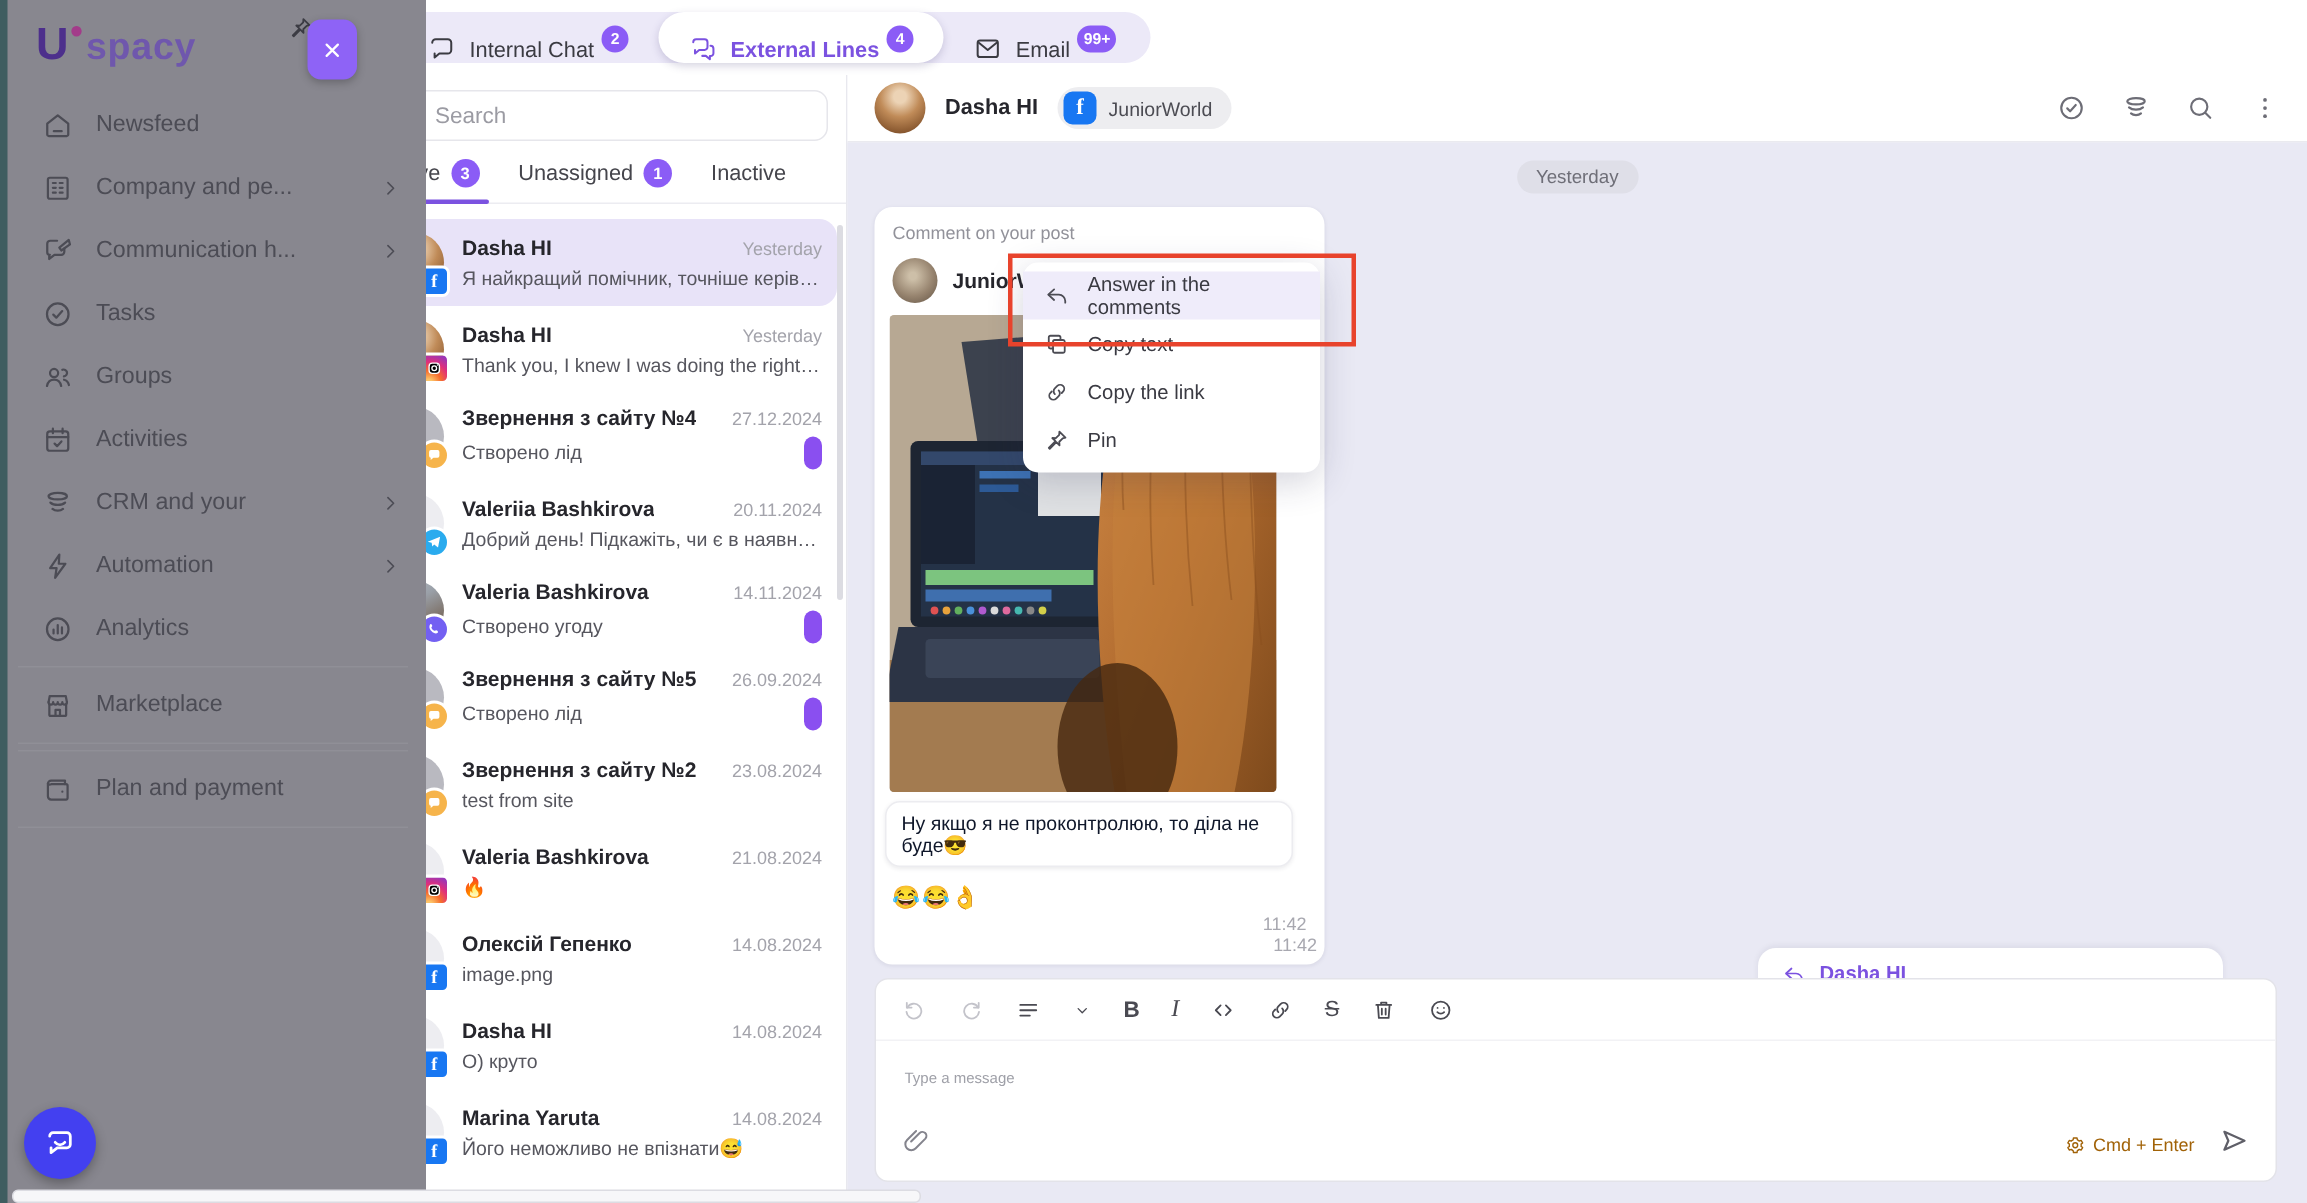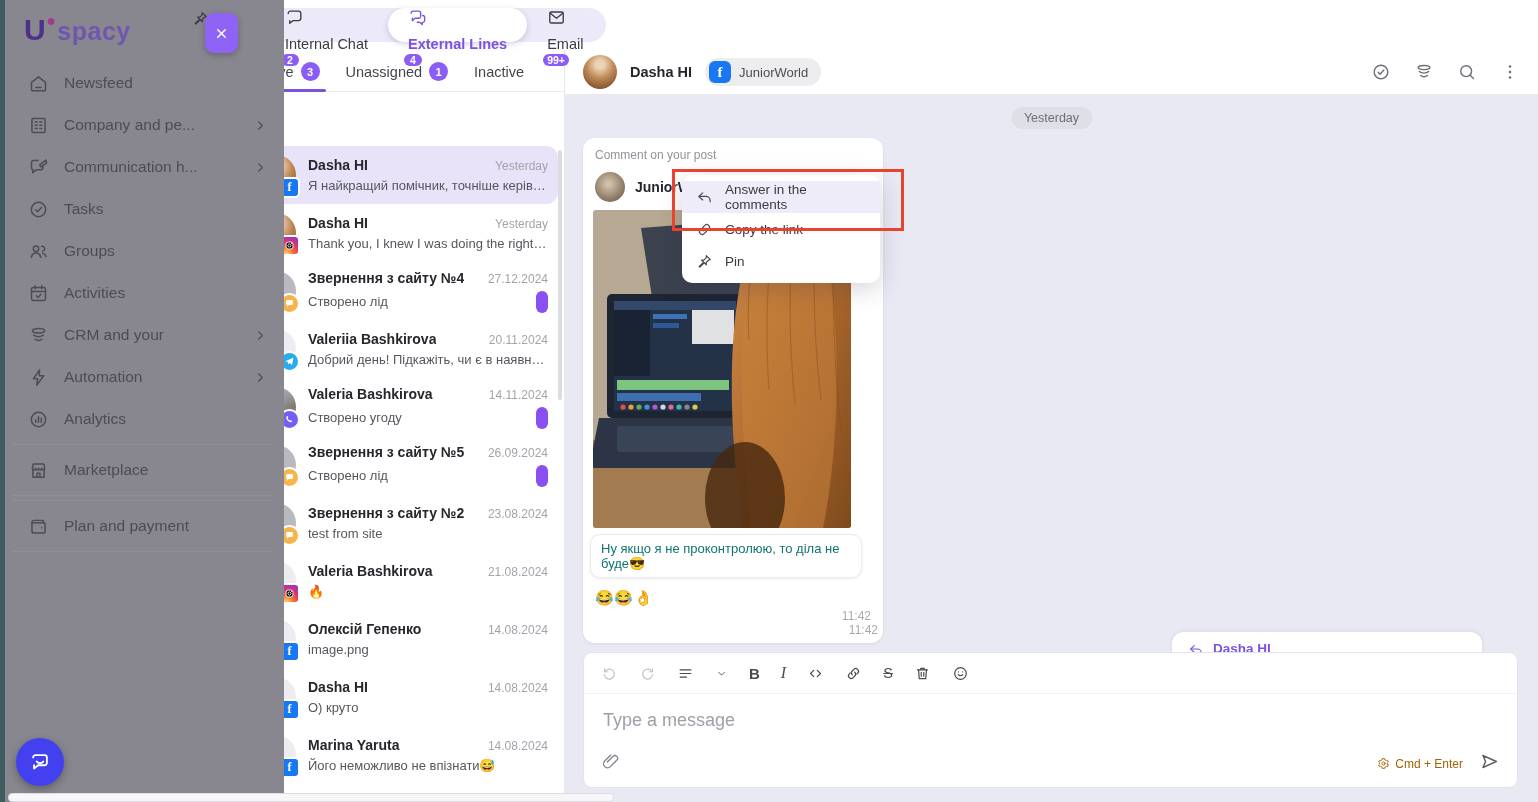--- a/index.html
+++ b/index.html
@@ -26,22 +26,22 @@
   .nav-divider{height:1px;background:#97969e;margin:4px 12px;opacity:.55;}
   .launcher{position:absolute;left:16px;bottom:16px;width:48px;height:48px;border-radius:50%;background:#4340f0;
             display:flex;align-items:center;justify-content:center;color:#fff;cursor:pointer;box-shadow:0 3px 8px rgba(0,0,0,.3);}
   .launcher .ic{width:22px;height:22px;}
   .launcher .ic svg{stroke-width:2;}
 
   
   #topbar{position:absolute;left:240px;top:0;width:1298px;height:50px;background:#fff;z-index:5;}
   .tabgroup{position:absolute;left:22px;top:8px;height:34px;background:#ece9f8;border-radius:17px;
             display:flex;align-items:center;padding:0 3px;}
-  .ttab{display:flex;align-items:flex-start;gap:9px;padding:0 20px;height:34px;border-radius:17px;
-        font-size:14.5px;color:#3b3b42;cursor:pointer;white-space:nowrap;flex-direction:column;}
+  .ttab{display:flex;align-items:flex-end;gap:9px;padding:0 20px;height:34px;border-radius:17px;
+        font-size:14.5px;color:#3b3b42;cursor:pointer;white-space:nowrap;}
   .ttab .ic{width:19px;height:19px;}
   .ttab.active{background:#fff;color:#7b52e0;box-shadow:0 2px 6px rgba(70,60,120,.22);font-weight:bold;}
   .tbadge{background:#8b5cf6;color:#fff;font-size:10.5px;font-weight:bold;min-width:18px;height:18px;border-radius:9px;
           display:flex;align-items:center;justify-content:center;padding:0 4px;transform:translateY(-7px);margin-left:-4px;box-sizing:border-box;}
 
   
   #chatlist-panel{position:absolute;left:240px;top:50px;width:325px;height:752px;background:#fff;border-right:1px solid #e8e8ee;box-sizing:border-box;}
   .search-wrap{margin:10px 12px 0;height:32px;border:1px solid #e6e6eb;border-radius:9px;display:flex;align-items:center;gap:9px;padding:0 10px;color:#9898a0;}
   .search-wrap .ic{width:16px;height:16px;}
   .search-wrap input{border:none;outline:none;font-size:15px;color:#3a3a40;width:100%;background:transparent;font-family:inherit;}
@@ -94,21 +94,21 @@
 
   
   .msg-card{position:absolute;left:18px;top:43px;width:300px;background:#fff;border-radius:12px;
             box-shadow:0 1px 3px rgba(30,30,60,.08);padding:10px 12px 6px;box-sizing:border-box;}
   .ctx-label{font-size:12px;color:#92929a;}
   .author-row{display:flex;align-items:center;gap:10px;margin-top:10px;}
   .author-av{width:30px;height:30px;border-radius:50%;flex:none;}
   .author-name{font-weight:bold;font-size:14px;color:#26262c;white-space:nowrap;}
   .post-photo{margin:8px 0 0 -2px;width:258px;height:318px;border-radius:3px;overflow:hidden;display:block;}
   .caption{margin:6px 0 0 -5px;width:272px;background:#fff;border:1px solid #ececf0;box-shadow:0 1px 3px rgba(30,30,60,.09);
-           border-radius:10px;padding:6px 10px;font-size:13px;color:#0f766e;box-sizing:border-box;}
+           border-radius:10px;padding:6px 10px;font-size:13px;color:#0f172a;box-sizing:border-box;}
   .reactions{margin-top:11px;font-size:15px;letter-spacing:1px;}
   .times{text-align:right;font-size:12px;color:#a8a8b0;line-height:14px;margin-top:2px;}
   .times .t2{margin-right:-7px;}
 
   
   .menu{position:absolute;left:117px;top:80px;width:198px;background:#fff;border-radius:10px;
         box-shadow:0 6px 24px rgba(40,40,80,.20);padding:6px 0;z-index:5;}
   .menu-item{display:flex;align-items:center;gap:12px;height:32px;padding:0 14px;font-size:13.5px;color:#3a3a42;cursor:pointer;}
   .menu-item.hl{background:#efecfa;}
   .menu-item .ic{width:17px;height:17px;color:#4c4c54;}
@@ -125,21 +125,21 @@
             border-radius:9px;z-index:2;box-sizing:border-box;}
   .toolbar{display:flex;align-items:center;gap:21px;height:40px;padding:0 17px;color:#4a4a52;border-bottom:1px solid #f2f2f5;}
   .tb{display:inline-flex;align-items:center;justify-content:center;cursor:pointer;}
   .tb .ic{width:17px;height:17px;}
   .tb.small .ic{width:13px;height:13px;}
   .tb.dis{color:#c3c3ca;cursor:default;}
   .tb-b{font-weight:bold;font-size:15px;}
   .tb-i{font-style:italic;font-family:"Liberation Serif",serif;font-size:16px;}
   .tb-s{text-decoration:line-through;font-size:14.5px;}
   .input-area{padding:15px 17px 0;}
-  .input-area input{border:none;outline:none;width:100%;font-size:18px;color:#4c1d95;font-family:inherit;background:transparent;}
+  .input-area input{border:none;outline:none;width:100%;font-size:10px;color:#4c1d95;font-family:inherit;background:transparent;}
   .input-area input::placeholder{color:#9fa0a8;}
   .composer-bottom{position:absolute;left:0;right:0;bottom:11px;display:flex;align-items:center;padding:0 17px;color:#84848d;}
   .clip .ic{width:19px;height:19px;cursor:pointer;}
   .shortcut{margin-left:auto;display:flex;align-items:center;gap:5px;font-size:12px;color:#a16207;}
   .shortcut .ic{width:13px;height:13px;}
   .send{margin-left:16px;color:#5f5f68;cursor:pointer;}
   .send .ic{width:21px;height:21px;}
 
   .hscroll{position:absolute;left:8px;bottom:0;width:604px;height:7px;background:#f7f7f9;border:1px solid #dcdce2;border-radius:4px;z-index:30;cursor:pointer;}
 </style>
@@ -332,20 +332,29 @@
             <path d="m4.5 7 7.5 6 7.5-6"></path>
           </svg>
         </span>
         <span>Email</span>
         <span class="tbadge">99+</span>
       </div>
     </div>
 </div>
 
 <div id="chatlist-panel">
+  <div class="search-wrap">
+    <span class="ic" id="search-ic">
+        <svg viewBox="0 0 24 24">
+          <circle cx="11" cy="11" r="6.5"></circle>
+          <path d="m15.8 15.8 4 4"></path>
+        </svg>
+      </span>
+    <input placeholder="Search" style="">
+  </div>
   <div class="filters" id="filter-tabs">
       <div class="ftab active">
         <span>Active</span>
         <span class="fbadge">3</span>
       </div>
       <div class="ftab">
         <span>Unassigned</span>
         <span class="fbadge">1</span>
       </div>
       <div class="ftab">
@@ -665,20 +674,29 @@
             <svg viewBox="0 0 24 24">
               <path d="M9.5 5.5 4 10.5l5.5 5"></path>
               <path d="M4.5 10.5H14a6 6 0 0 1 6 6v1.5"></path>
             </svg>
           </span>
           <span>Answer in the comments</span>
         </div>
         <div class="menu-item">
           <span class="ic">
             <svg viewBox="0 0 24 24">
+              <rect x="8.5" y="8" width="11" height="12" rx="1.5"></rect>
+              <path d="M15.5 8V5.5A1.5 1.5 0 0 0 14 4H6A1.5 1.5 0 0 0 4.5 5.5v9A1.5 1.5 0 0 0 6 16h2.5"></path>
+            </svg>
+          </span>
+          <span>Copy text</span>
+        </div>
+        <div class="menu-item">
+          <span class="ic">
+            <svg viewBox="0 0 24 24">
               <path d="M10.2 13.8a3.8 3.8 0 0 1 0-5.4l2.3-2.3a3.8 3.8 0 0 1 5.4 5.4l-1.2 1.2"></path>
               <path d="M13.8 10.2a3.8 3.8 0 0 1 0 5.4l-2.3 2.3a3.8 3.8 0 0 1-5.4-5.4l1.2-1.2"></path>
             </svg>
           </span>
           <span>Copy the link</span>
         </div>
         <div class="menu-item">
           <span class="ic">
             <svg viewBox="0 0 24 24">
               <path d="M14.5 3.8 20.2 9.5l-2.6.7-3.2 3.2.2 3.3-3-3L5.4 20l-.9-.9 6.3-6.2-3-3 3.3.2 3.2-3.2Z"></path>

